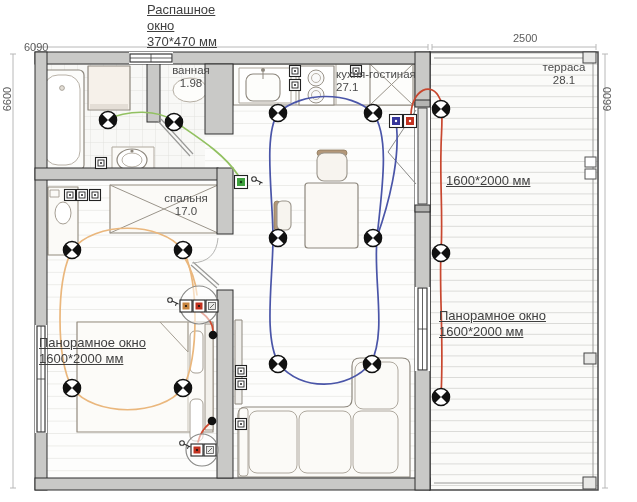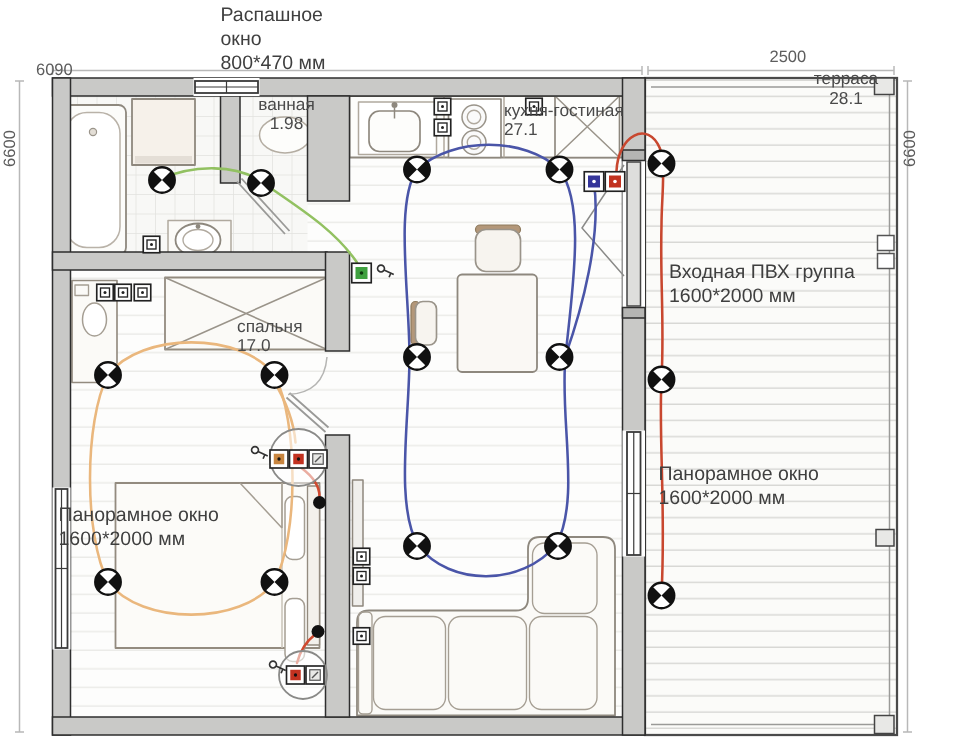--- a/index.html
+++ b/index.html
@@ -1,20 +1,20 @@
 <!DOCTYPE html>
 <html><head>
 <meta charset="utf-8">
 <style>
   html,body{margin:0;padding:0;background:#fff;}
   .canvas{position:relative;width:637px;height:502px;background:#fff;overflow:hidden;
           font-family:"Liberation Sans",sans-serif;color:#3b3b3b;}
   svg{position:absolute;left:0;top:0;}
   .lbl{position:absolute;white-space:nowrap;}
-  .ann{font-size:13px;line-height:16px;color:#3f3f3f;}
+  .ann{font-size:13px;line-height:16px;color:#3f3f3f;text-decoration:underline;}
   .room{font-size:11.5px;line-height:13px;color:#4a4a4a;}
   .dim{font-size:11px;color:#5d5d5d;}
   .vdim{width:42px;height:14px;text-align:center;transform:rotate(-90deg);transform-origin:center;}
 </style>
 </head>
 <body>
 
 <div class="canvas">
 
 <svg width="637" height="502" viewBox="0 0 637 502">
@@ -299,50 +299,49 @@
 
   <g stroke="#b8b8b8" stroke-width="1">
     <path d="M35,47 H428 M432,47 H596 M13,54 V488 M605,54 V488" fill="none"></path>
     <path d="M35,44 V50 M428,44 V50 M432,44 V50 M596,44 V50 M10,54 H16 M10,488 H16 M602,54 H608 M602,488 H608" fill="none"></path>
   </g>
 </svg>
 
 <div class="lbl ann" style="left:147px;top:2px;">
   <div>Распашное</div>
   <div>окно</div>
-  <div>800*470 мм</div>
+  <div>370*470 мм</div>
 </div>
 
 <div class="lbl dim" style="left:24px;top:41px;">6090</div>
 <div class="lbl dim" style="left:513px;top:32px;">2500</div>
 <div class="lbl dim vdim" style="left:-13px;top:92px;">6600</div>
 <div class="lbl dim vdim" style="left:587px;top:92px;">6600</div>
 
 <div class="lbl room" style="left:162px;top:64px;width:58px;text-align:center;">
   <div>ванная</div>
   <div>1.98</div>
 </div>
 
 <div class="lbl room" style="left:336px;top:68px;width:78px;text-align:left;">
   <div>кухня-гостиная</div>
   <div>27.1</div>
 </div>
 
-<div class="lbl room" style="left:538px;top:47px;width:52px;text-align:center;">
+<div class="lbl room" style="left:538px;top:61px;width:52px;text-align:center;">
   <div>терраса</div>
   <div>28.1</div>
 </div>
 
-<div class="lbl room" style="left:158px;top:192px;width:56px;text-align:left;margin-top:20px;">
+<div class="lbl room" style="left:158px;top:192px;width:56px;text-align:center;">
   <div>спальня</div>
   <div>17.0</div>
 </div>
 
 <div class="lbl ann" style="left:446px;top:173px;">
-  <div>Входная ПВХ группа</div>
   <div>1600*2000 мм</div>
 </div>
 
 <div class="lbl ann" style="left:39px;top:335px;">
   <div>Панорамное окно</div>
   <div>1600*2000 мм</div>
 </div>
 
 <div class="lbl ann" style="left:439px;top:308px;">
   <div>Панорамное окно</div>

